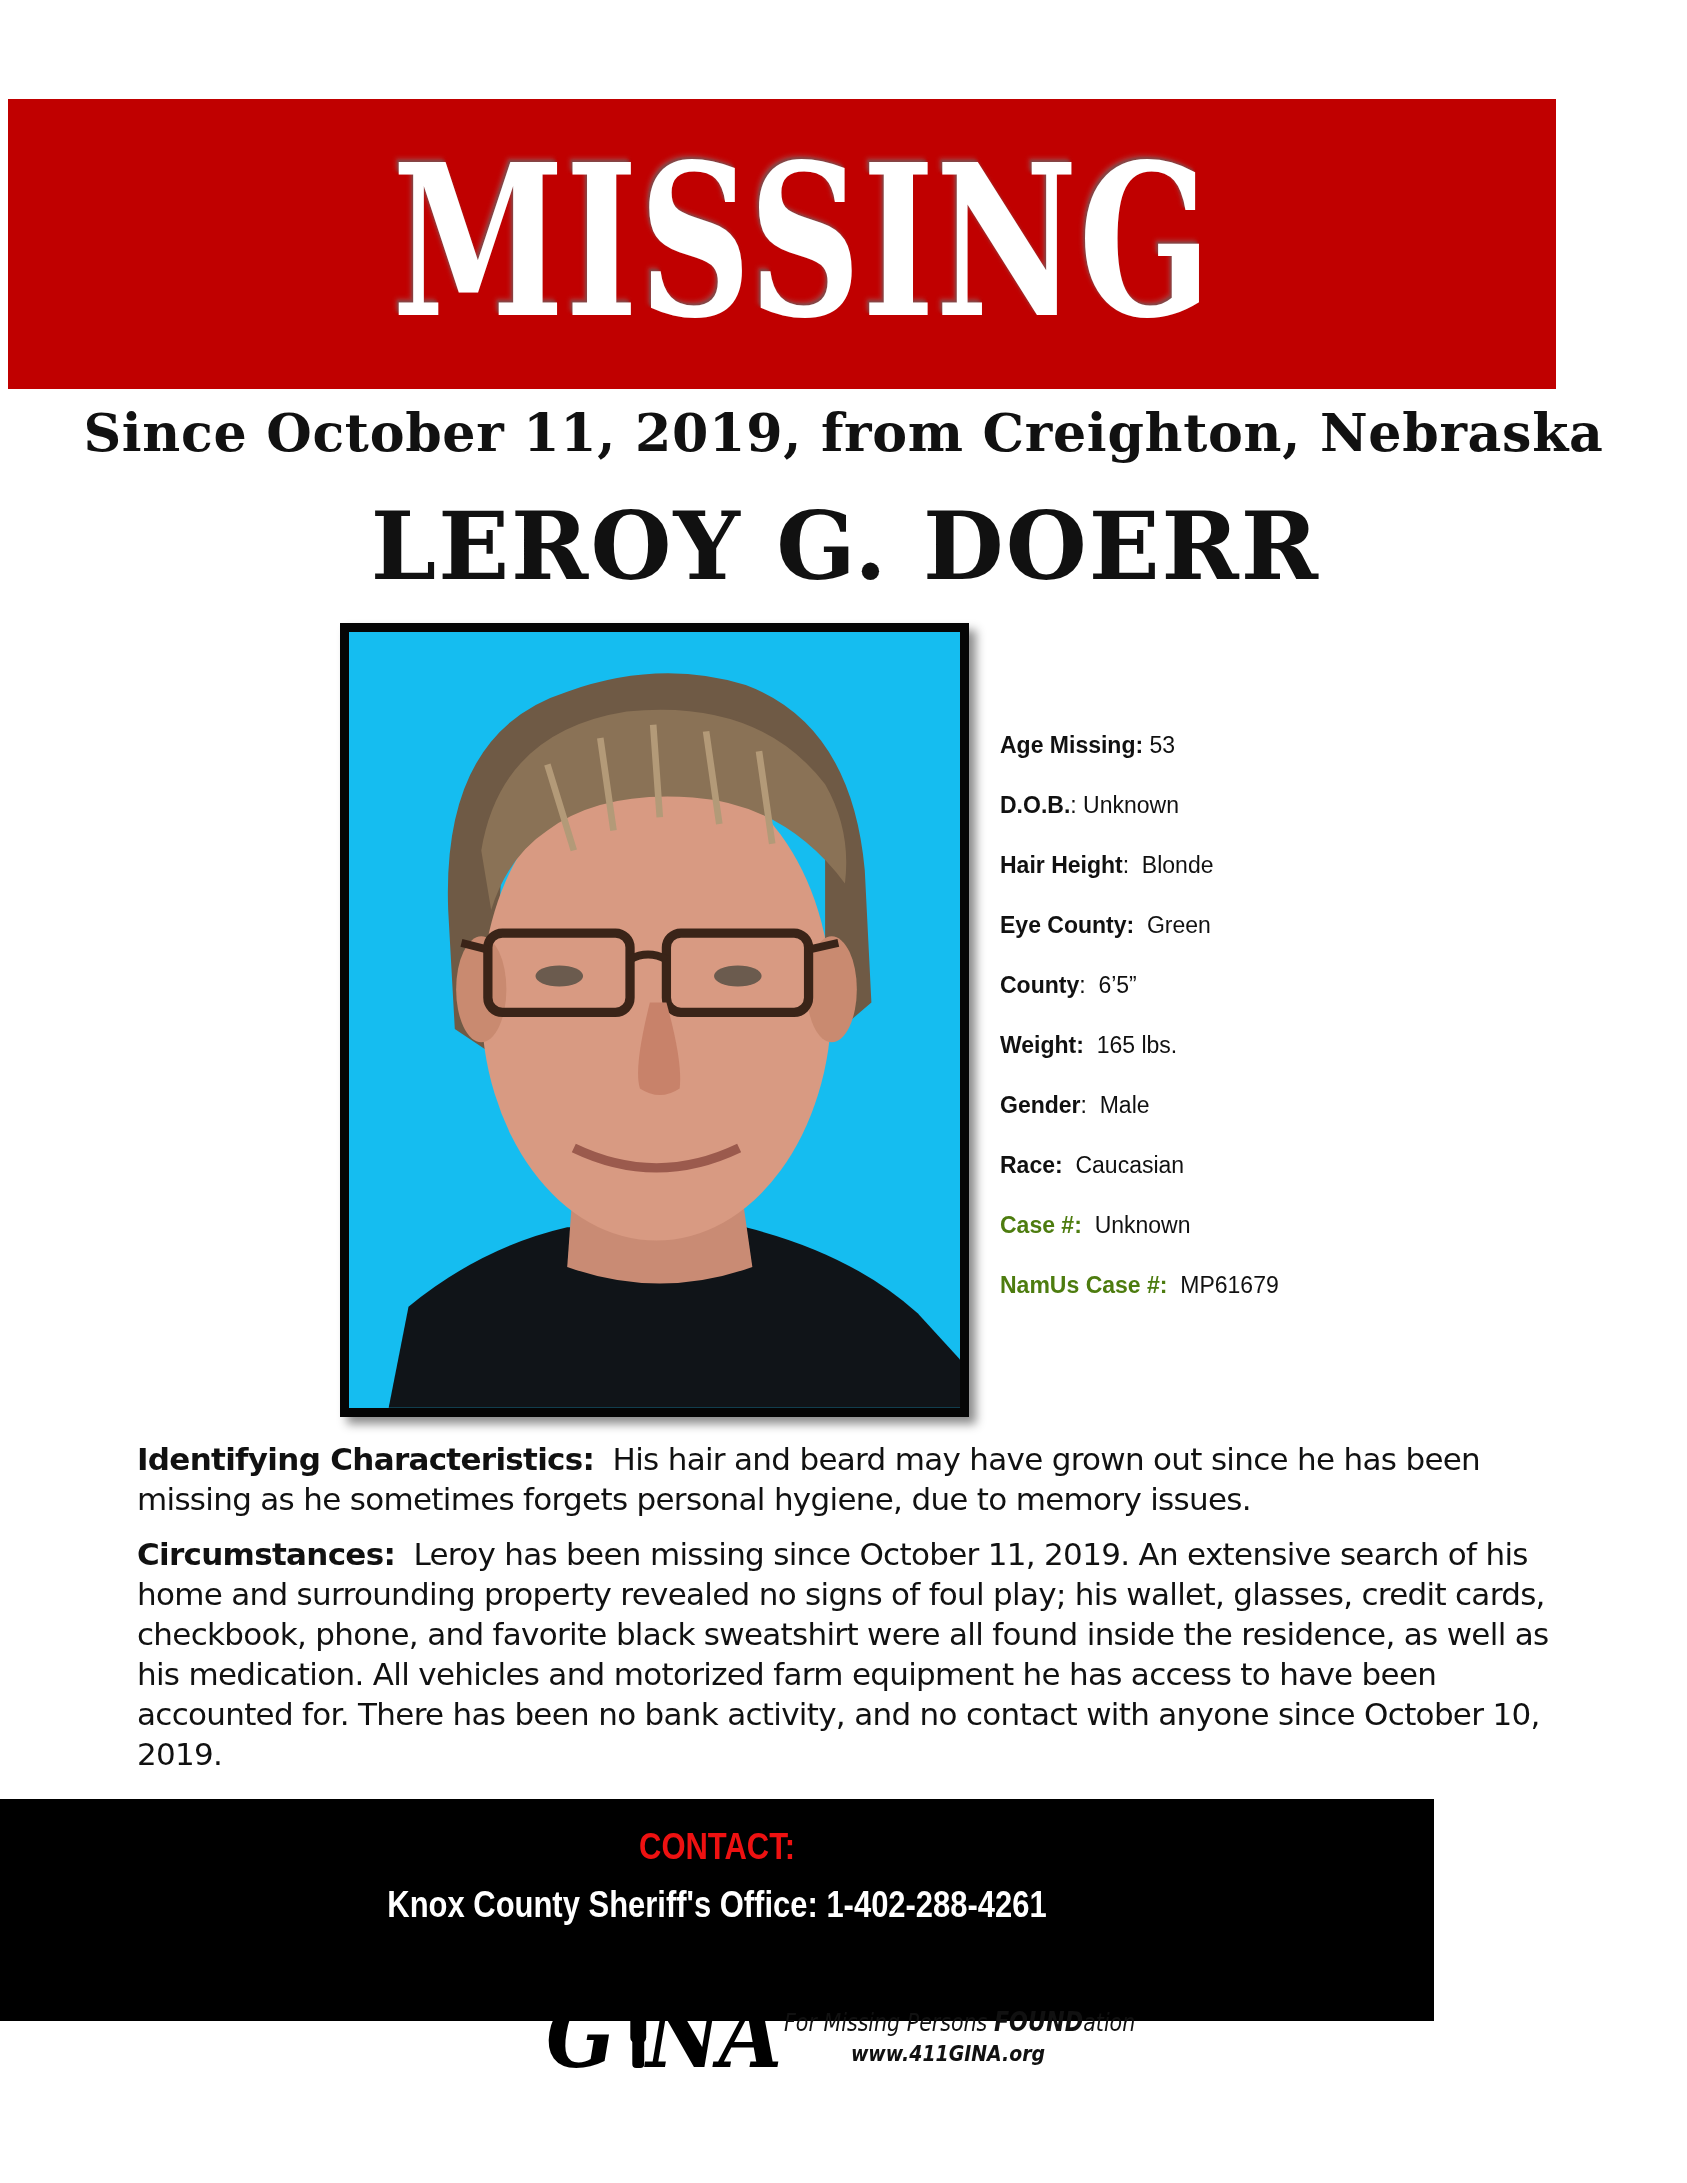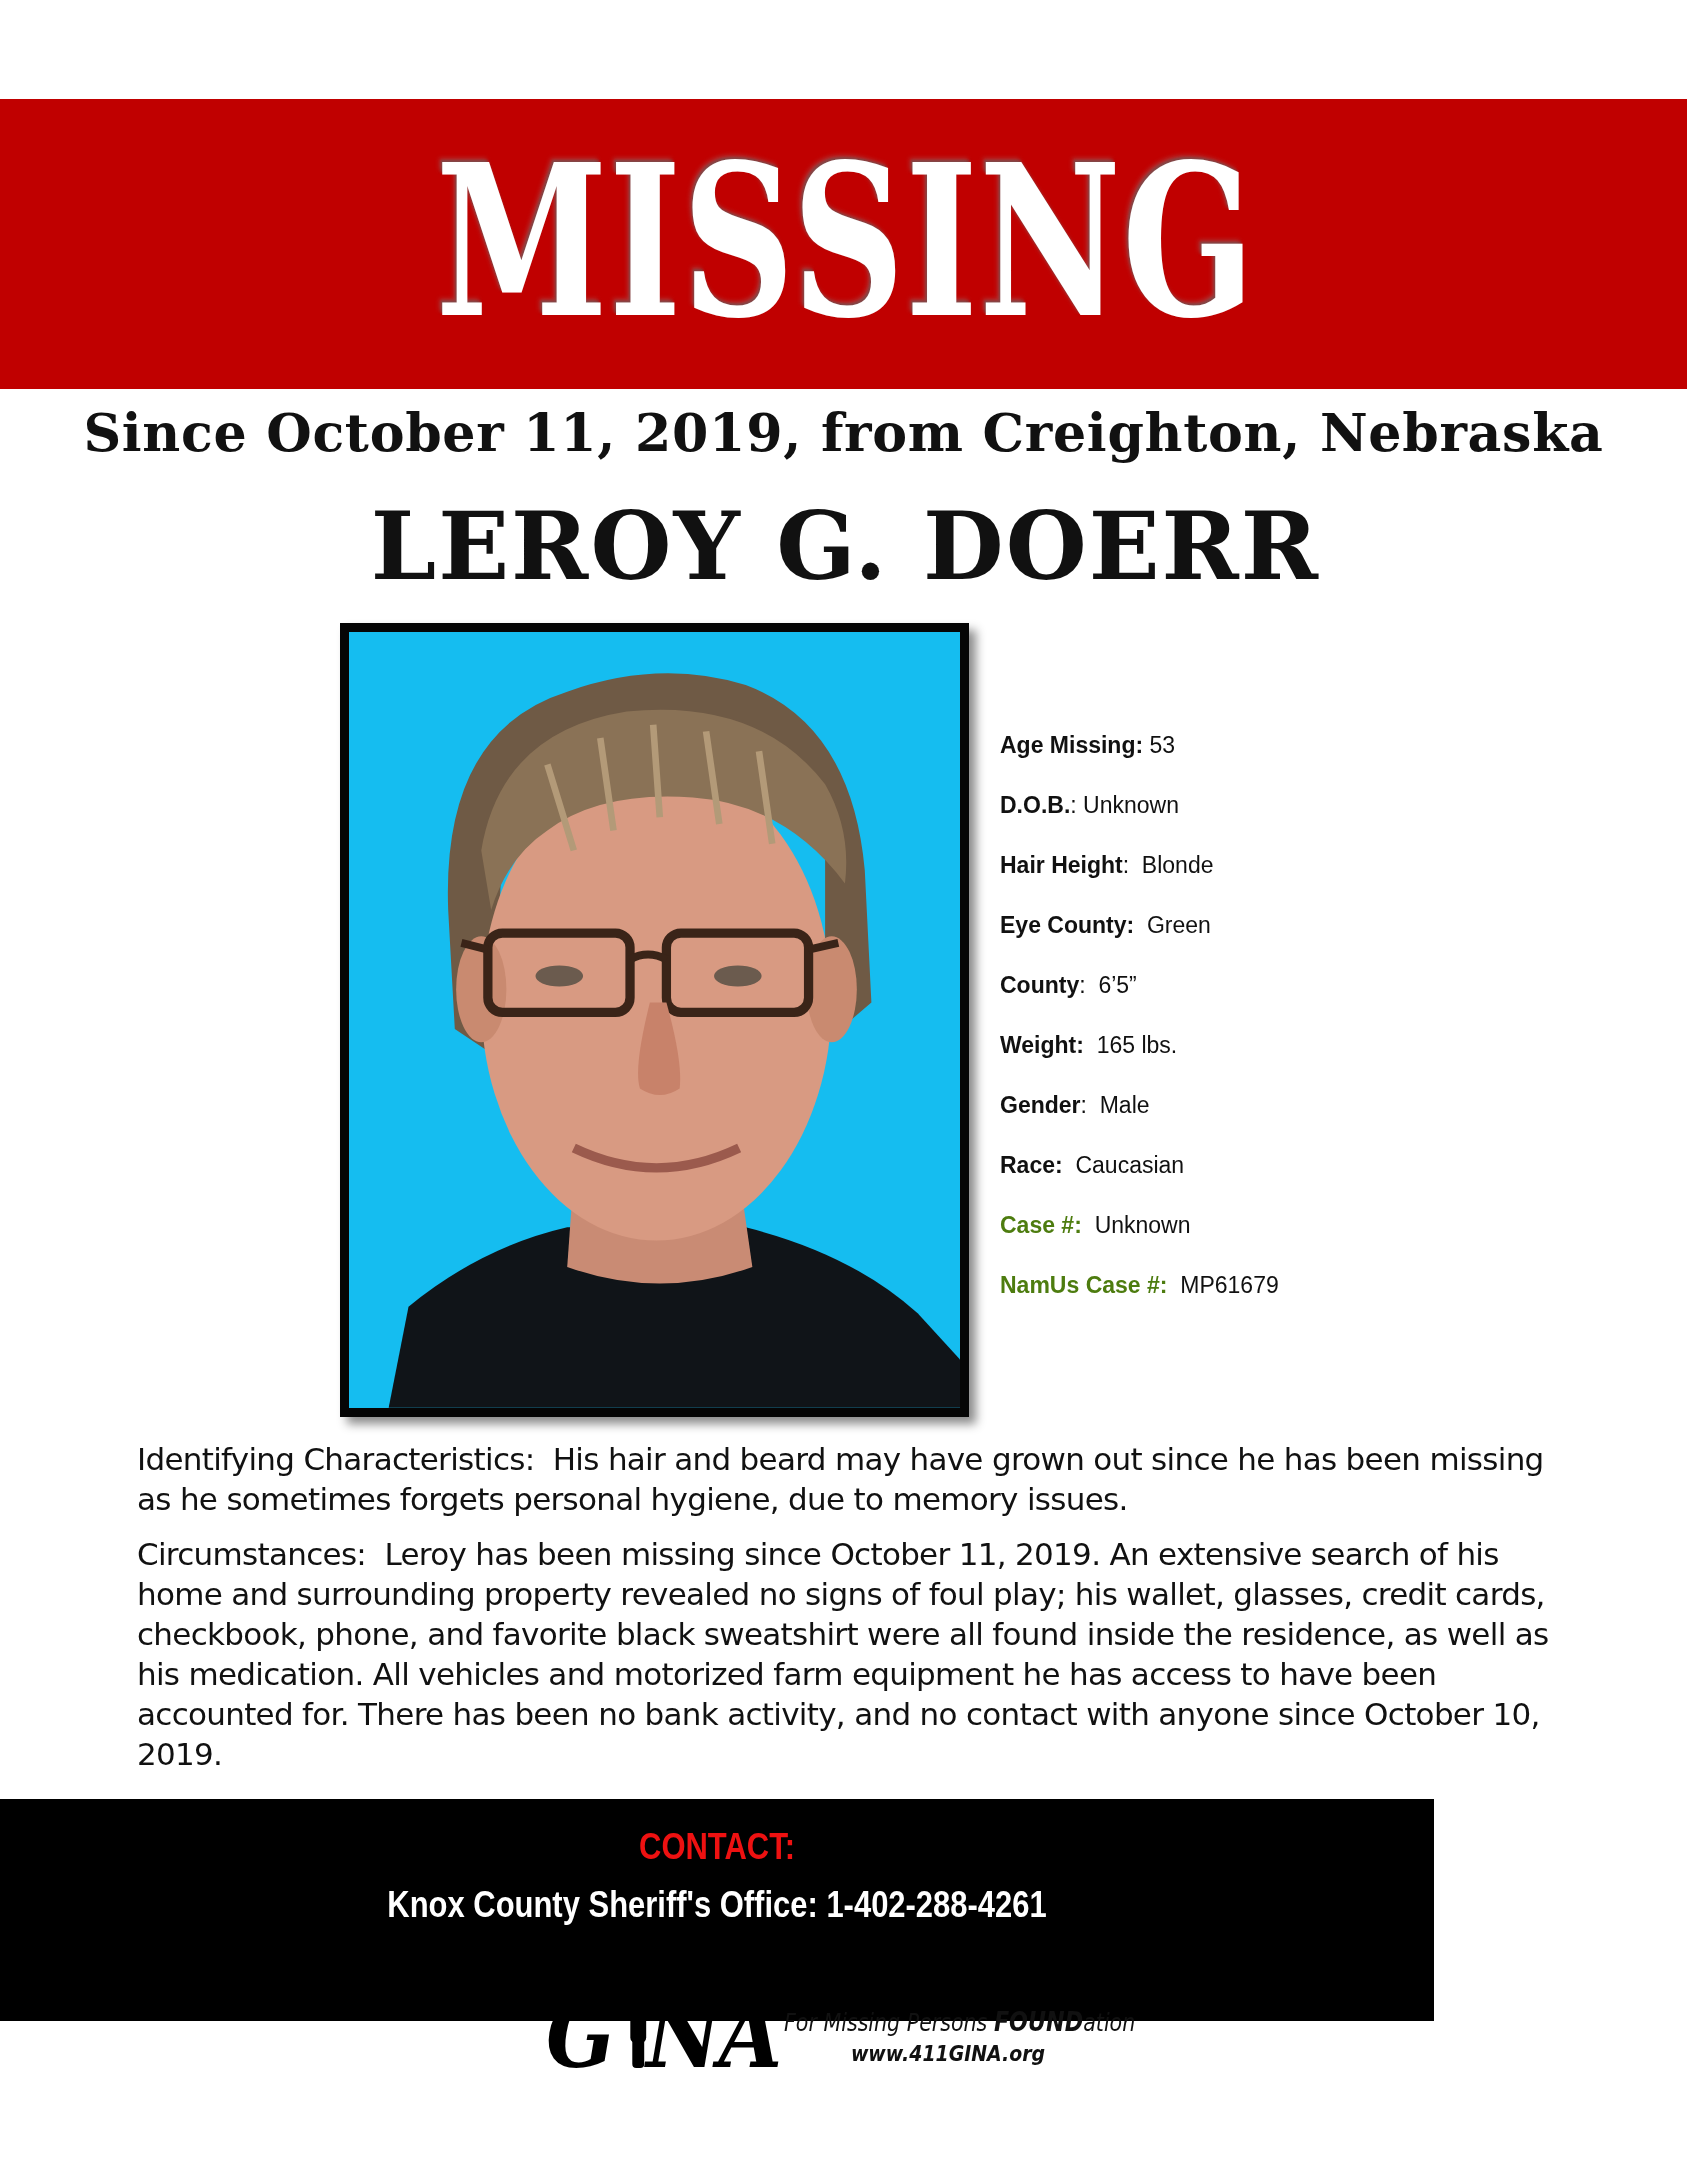--- a/index.html
+++ b/index.html
@@ -1,20 +1,20 @@
 <!DOCTYPE html>
 <html style="font-size:10.6px"><head>
 <meta charset="utf-8">
 <style>
   html, body { margin: 0; padding: 0; background: #ffffff; }
   body { width: 1687px; height: 2183px; position: relative; overflow: hidden; color: #111; }
   .abs { position: absolute; }
 
   
-  .banner { left: 0; top: 99px; width: 1687px; height: 290px; background: #c00000; }
+  .banner { left: 8px; top: 99px; width: 1548px; height: 290px; background: #c00000; }
   .banner-title {
     position: absolute; left: 0; right: 0; top: 38px;
     text-align: center;
     font-family: "DejaVu Serif", serif; font-weight: bold;
     font-size: 210px; line-height: 210px; letter-spacing: 1.3px;
     color: #ffffff;
     transform: scaleX(0.74); transform-origin: 852px 50%;
     text-shadow: -2px -2px 2.6px rgba(90,90,90,0.55), -4px -4px 5.3px rgba(150,150,150,0.35);
   }
 
@@ -48,21 +48,21 @@
   .info-row .colon-reg { font-weight: normal; }
   .info-row.red .lbl { color: #4d7c0f; margin-top: 20px; }
 
   
   .body-text {
     left: 137px; top: 1439px; width: 1442px;
     font-family: "DejaVu Sans", sans-serif; font-size: 31px; line-height: 40px;
     color: #111111; letter-spacing: -0.7px;
   }
   .body-text p { margin: 0 0 14.6px 0; }
-  .body-text .lbl { font-weight: normal; }
+  .body-text .lbl { font-weight: bold; }
 
   
   .contact-bar { left: 0; top: 1799px; width: 1434px; height: 222px; background: #000000; }
   .contact-label {
     position: absolute; left: 0; right: 0; top: 28px; text-align: center;
     font-family: "Liberation Sans", sans-serif; font-weight: bold;
     font-size: 36px; line-height: 40px; color: #ee1111;
     transform: scaleX(0.86);
   }
   .contact-line {

